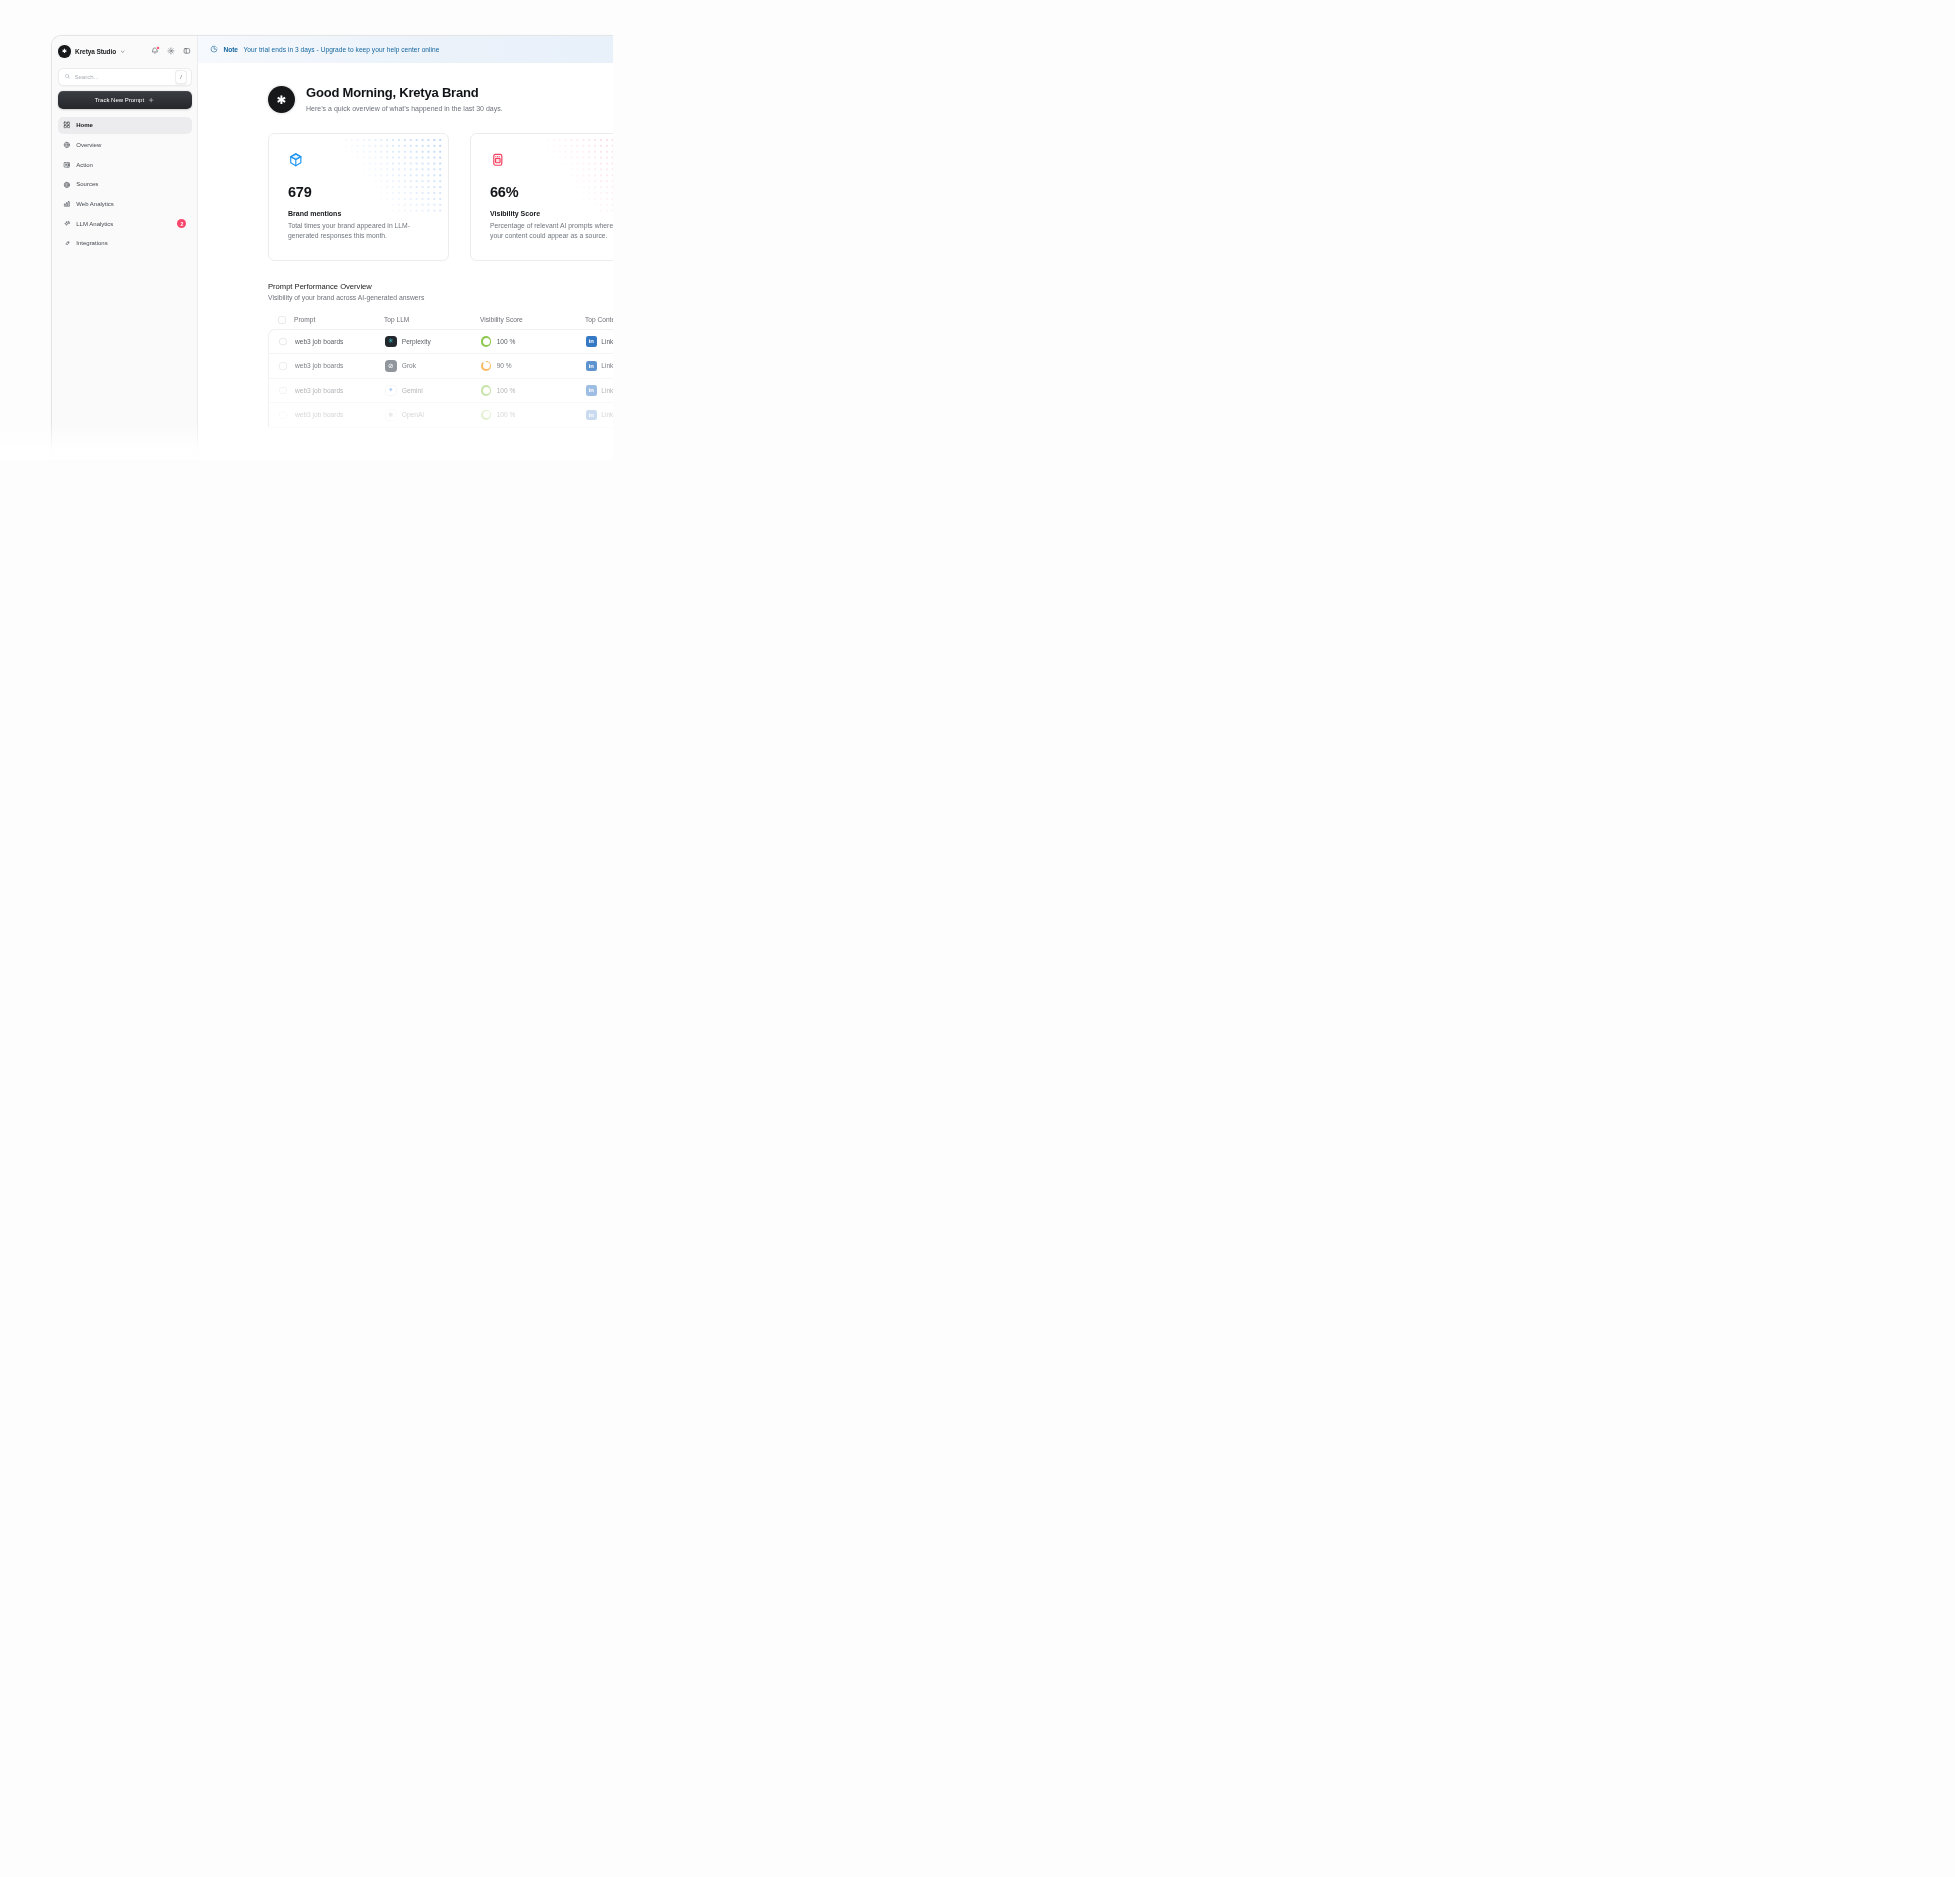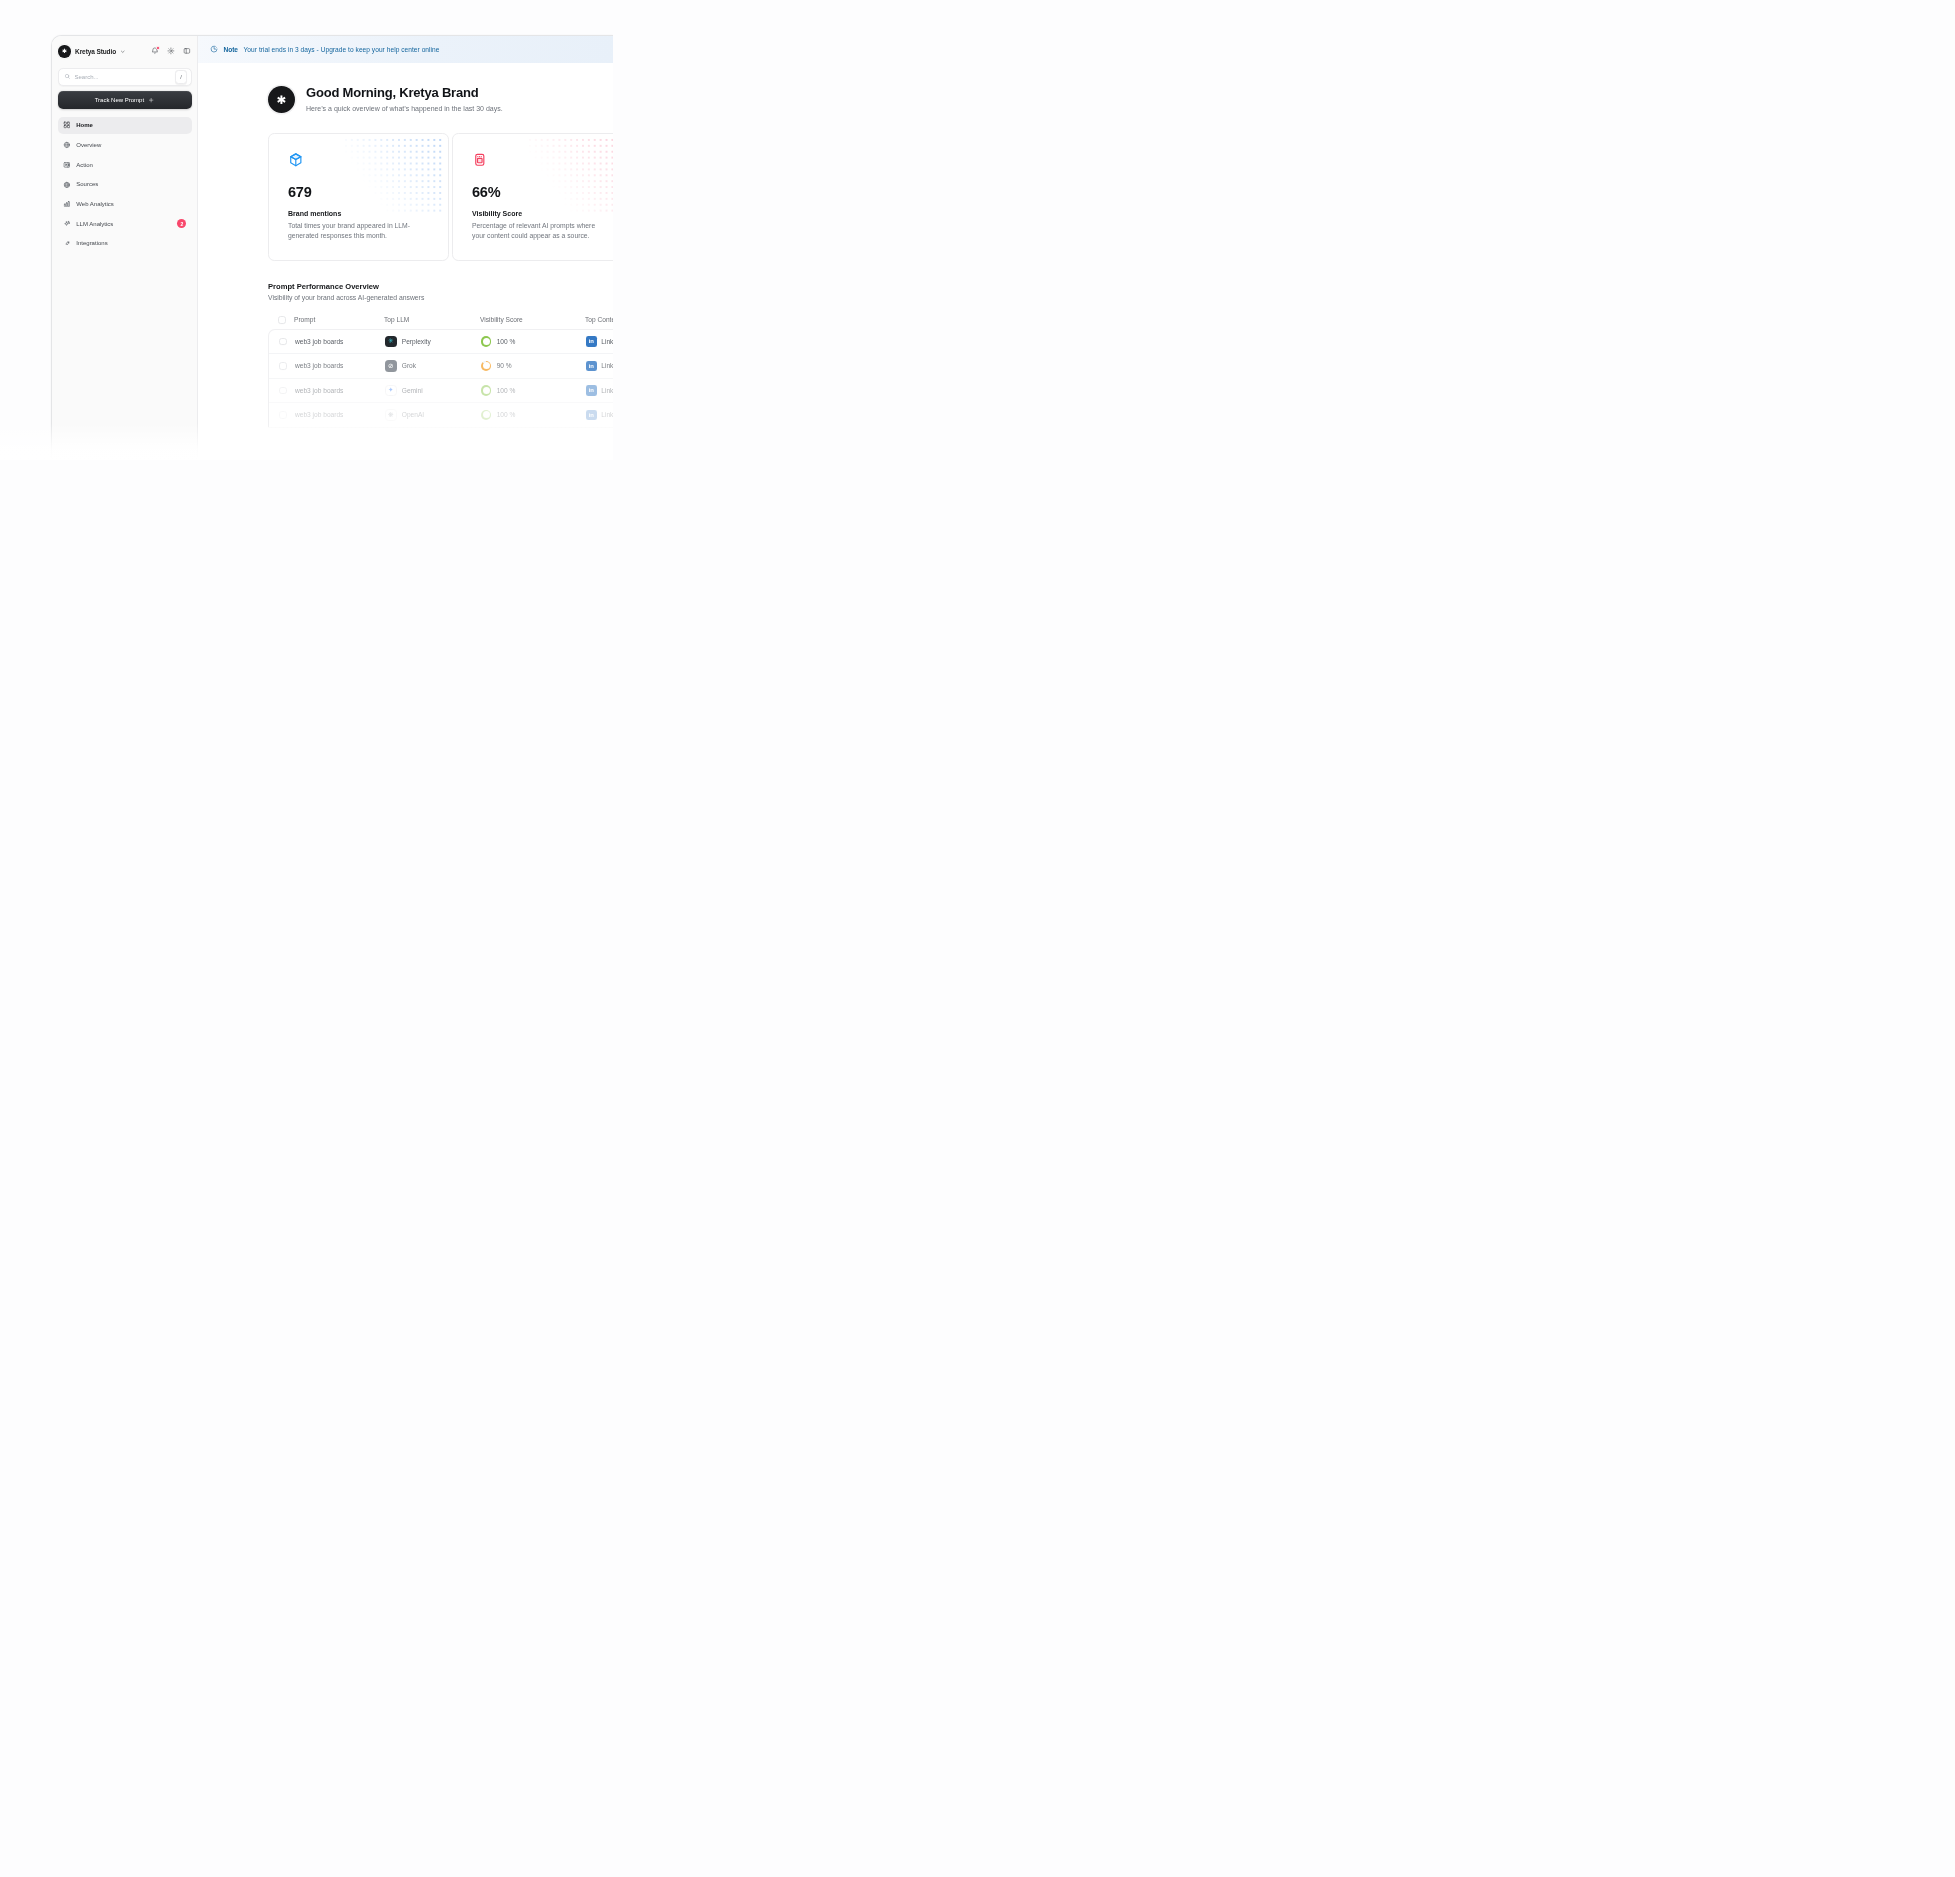--- a/index.html
+++ b/index.html
@@ -58,34 +58,34 @@
   .banner svg{width:8.2px;height:8.2px;flex:none}
   .banner-tag{font-size:6.6px;font-weight:700}
   .banner-msg{font-size:6.6px;font-weight:500;letter-spacing:0.04px}
   .content{padding:22px 0 0 70px;}
   .greet{display:flex;align-items:flex-start;gap:11px}
   .greet-avatar{width:27px;height:27px;border-radius:50%;background:#17181a;color:#fff;
     display:flex;align-items:center;justify-content:center;font-size:11.7px;
     box-shadow:0 0 0 1.6px #f1f1f2;flex:none;margin-top:1.2px}
   .greet-title{font-size:13px;font-weight:600;color:#111317;letter-spacing:-0.2px}
   .greet-sub{margin-top:4.7px;font-size:7px;color:#6d727a}
-  .cards{display:flex;gap:3px;margin-top:19.6px}
+  .cards{display:flex;gap:21px;margin-top:19.6px}
   .stat-card{width:181px;height:128px;border:0.4px solid #ececee;border-radius:6.3px;background:#fff;
     position:relative;box-sizing:border-box;padding:18px 19px;flex:none;overflow:hidden}
   .dots{position:absolute;top:3.1px;right:3.1px;width:102px;height:78px;
     background-size:5.9px 5.9px;pointer-events:none;
     -webkit-mask-image:linear-gradient(235deg,#000 5%,transparent 72%);
     mask-image:linear-gradient(235deg,#000 5%,transparent 72%);}
   .stat-icon{width:15.6px;height:15.6px;display:block;position:relative}
   .stat-icon svg{width:15.6px;height:15.6px}
   .stat-value{margin-top:17px;font-size:14.5px;font-weight:700;color:#121417;letter-spacing:-0.2px}
   .stat-label{margin-top:9.8px;font-size:7px;font-weight:700;color:#16181b}
   .stat-desc{margin-top:3.9px;font-size:6.8px;line-height:1.48;color:#71767e;max-width:137px}
   .section{margin-top:21px}
-  .sec-title{font-size:7.6px;font-weight:700;color:#15171a}
+  .sec-title{font-size:7.6px;font-weight:400;color:#15171a}
   .sec-sub{margin-top:3.5px;font-size:6.8px;color:#6d727a}
   .table{margin-top:9.4px;width:434px}
   .thead,.trow{display:grid;grid-template-columns:26px 90px 96px 105px 1fr;align-items:center}
   .thead{height:18px;color:#6d7076;font-size:6.6px;font-weight:500}
   .cellbox{padding-left:9.8px;display:flex;align-items:center}
   .checkbox{width:7.8px;height:7.8px;border:0.6px solid #e7e8ea;border-radius:2.7px;background:#fff;
     box-sizing:border-box;box-shadow:0 0.4px 0.4px rgba(0,0,0,.02);cursor:pointer}
   .tbody{border:0.4px solid #f0f0f2;border-bottom:none;border-radius:7px 7px 0 0;background:#fff;
     box-shadow:0 0.4px 1.2px rgba(0,0,0,.02);overflow:hidden}
   .trow{height:23.5px;border-bottom:0.4px solid #f3f4f6;font-size:6.6px;color:#5a5f66}

